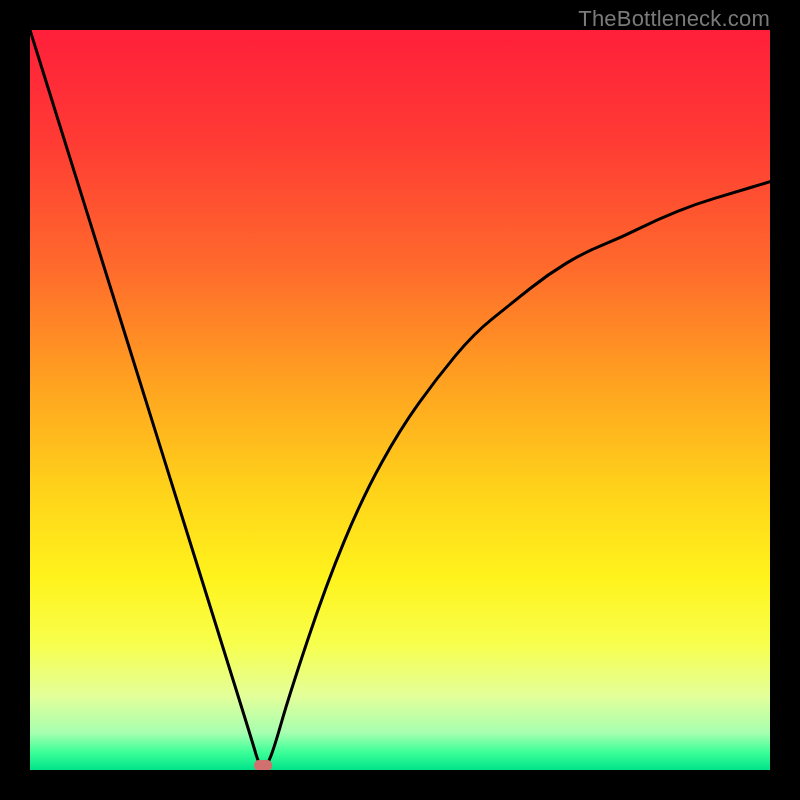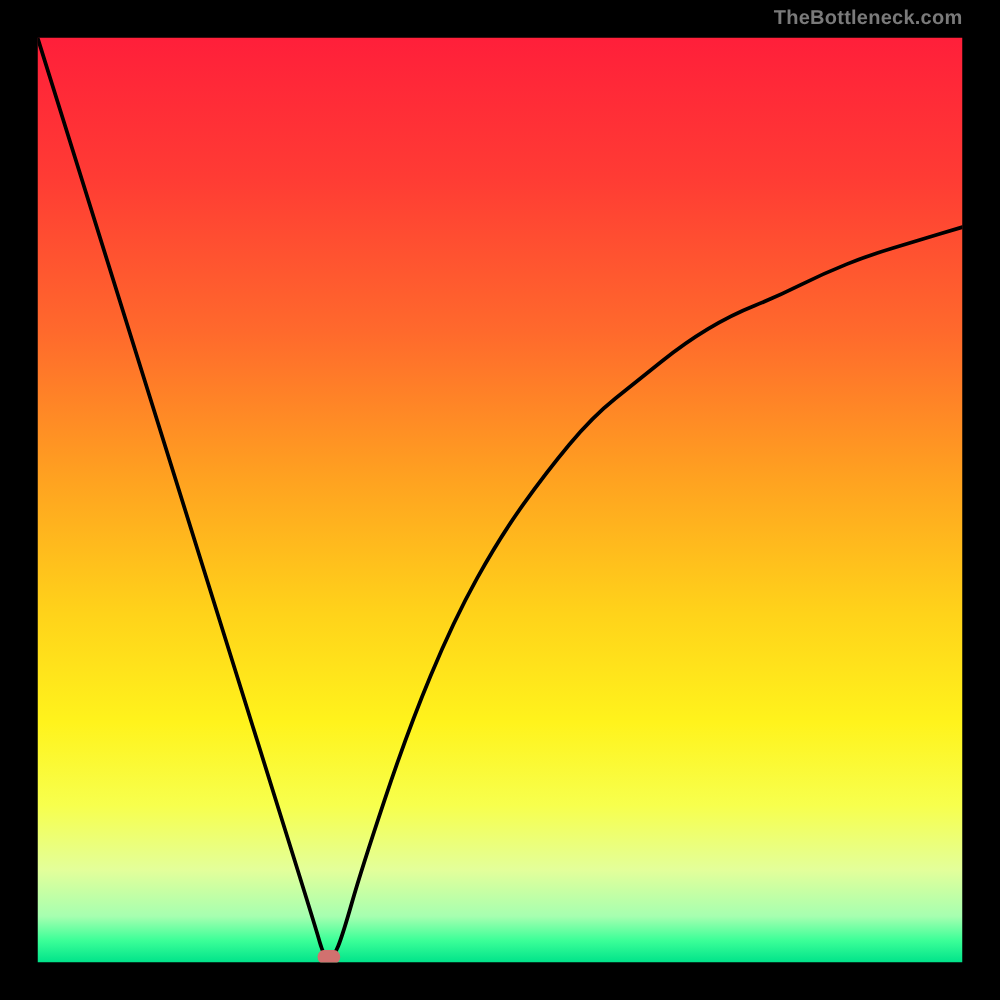--- a/index.html
+++ b/index.html
@@ -23,22 +23,22 @@
   .plot-area {
     width: 100%;
     height: 100%;
     position: relative;
   }
   .watermark {
     position: absolute;
     top: 6px;
     right: 30px;
     color: #7a7a7a;
-    font-size: 16px;
-    font-weight: 700;
+    font-size: 22px;
+    font-weight: 400;
     letter-spacing: 0.2px;
     z-index: 10;
   }
   svg { display: block; }
 </style>
 </head>
 <body>
 
 <div class="watermark">TheBottleneck.com</div>
 

